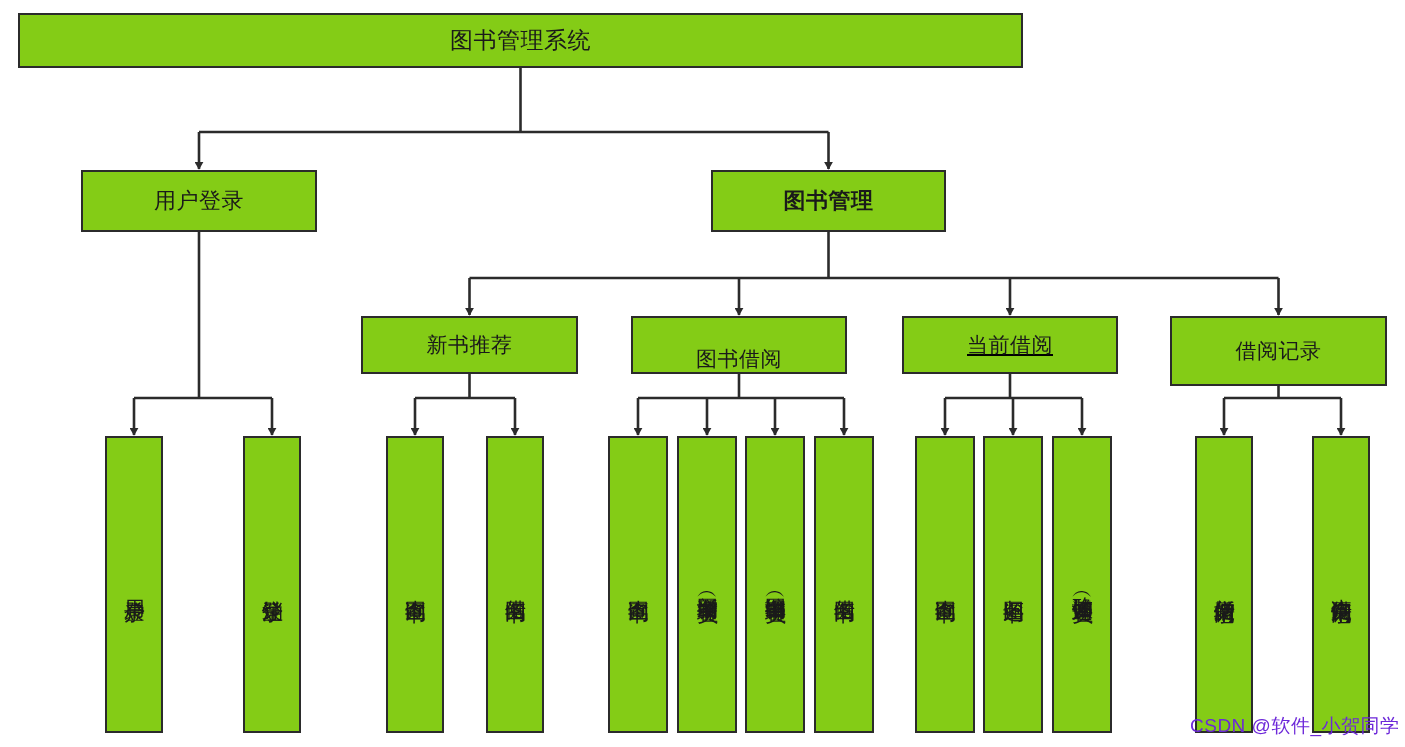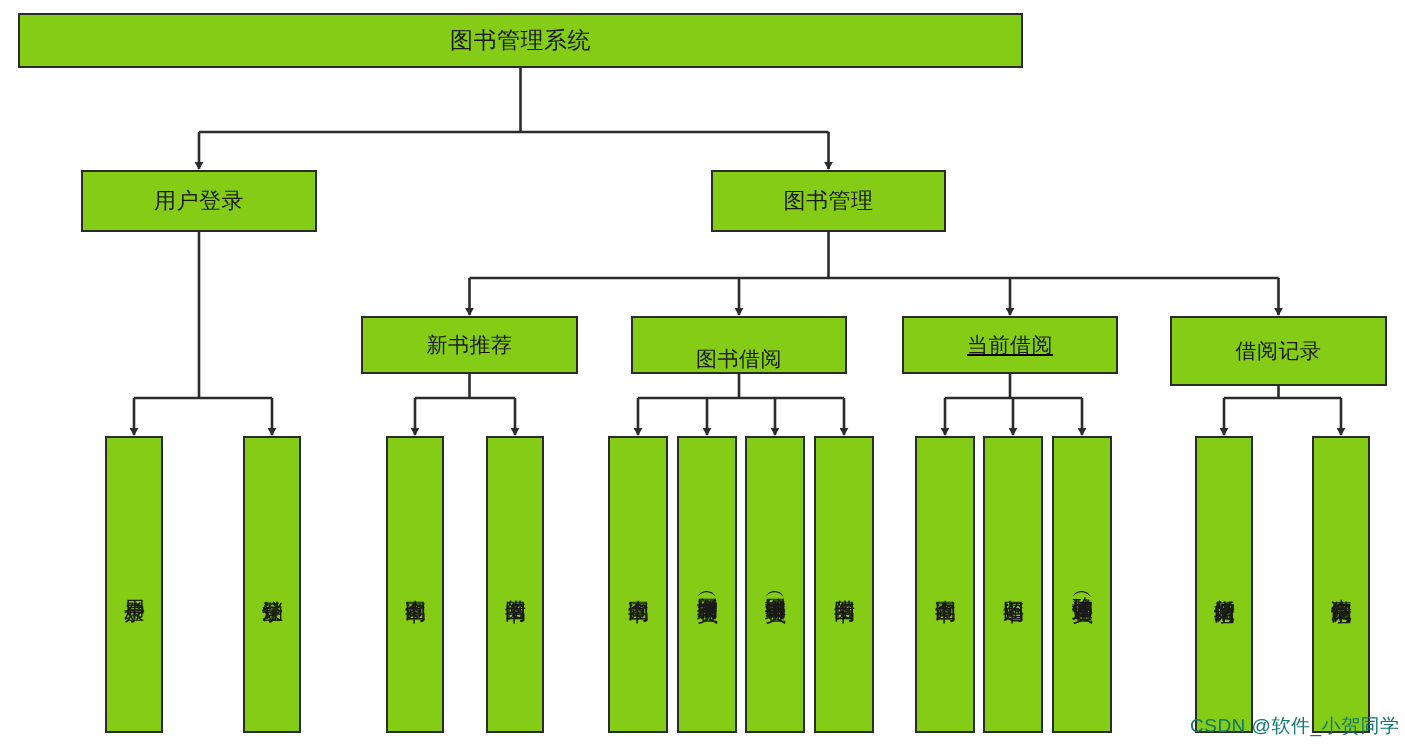--- a/index.html
+++ b/index.html
@@ -50,21 +50,21 @@
     font-size: 21px;
     line-height: 1.18;
     letter-spacing: 1px;
     padding: 6px 0;
   }
   .node-box.level-0 .node-label { font-size: 23px; }
   .node-box.level-1 .node-label { font-size: 22px; }
   .node-box.level-2 .node-label { font-size: 21px; }
   .watermark {
     position: absolute;
-    color: #0f766e;
+    color: #6d28d9;
     font-size: 19px;
     white-space: nowrap;
     letter-spacing: 0.5px;
     pointer-events: none;
   }
 </style>
 </head>
 <body>
 
 <div id="diagram-root">
@@ -112,21 +112,21 @@
       </g>
   </svg>
 
   <div id="node-layer">
       <div class="node-box level-0" style="left: 18px; top: 13px; width: 1005px; height: 55px;">
         <span class="node-label">图书管理系统</span>
       </div>
       <div class="node-box level-1" style="left: 81px; top: 170px; width: 236px; height: 62px;">
         <span class="node-label">用户登录</span>
       </div>
-      <div class="node-box level-1" style="left: 711px; top: 170px; width: 235px; height: 62px;">
+      <div class="node-box level-1" style="left: 711px; top: 170px; width: 235px; height: 62px; font-weight: bold;">
         <span class="node-label">图书管理</span>
       </div>
       <div class="node-box level-2" style="left: 361px; top: 316px; width: 217px; height: 58px;">
         <span class="node-label">新书推荐</span>
       </div>
       <div class="node-box level-2" style="left: 631px; top: 316px; width: 216px; height: 58px; align-items: flex-end;">
         <span class="node-label">图书借阅</span>
       </div>
       <div class="node-box level-2" style="left: 902px; top: 316px; width: 216px; height: 58px; text-decoration: underline;">
         <span class="node-label">当前借阅</span>

